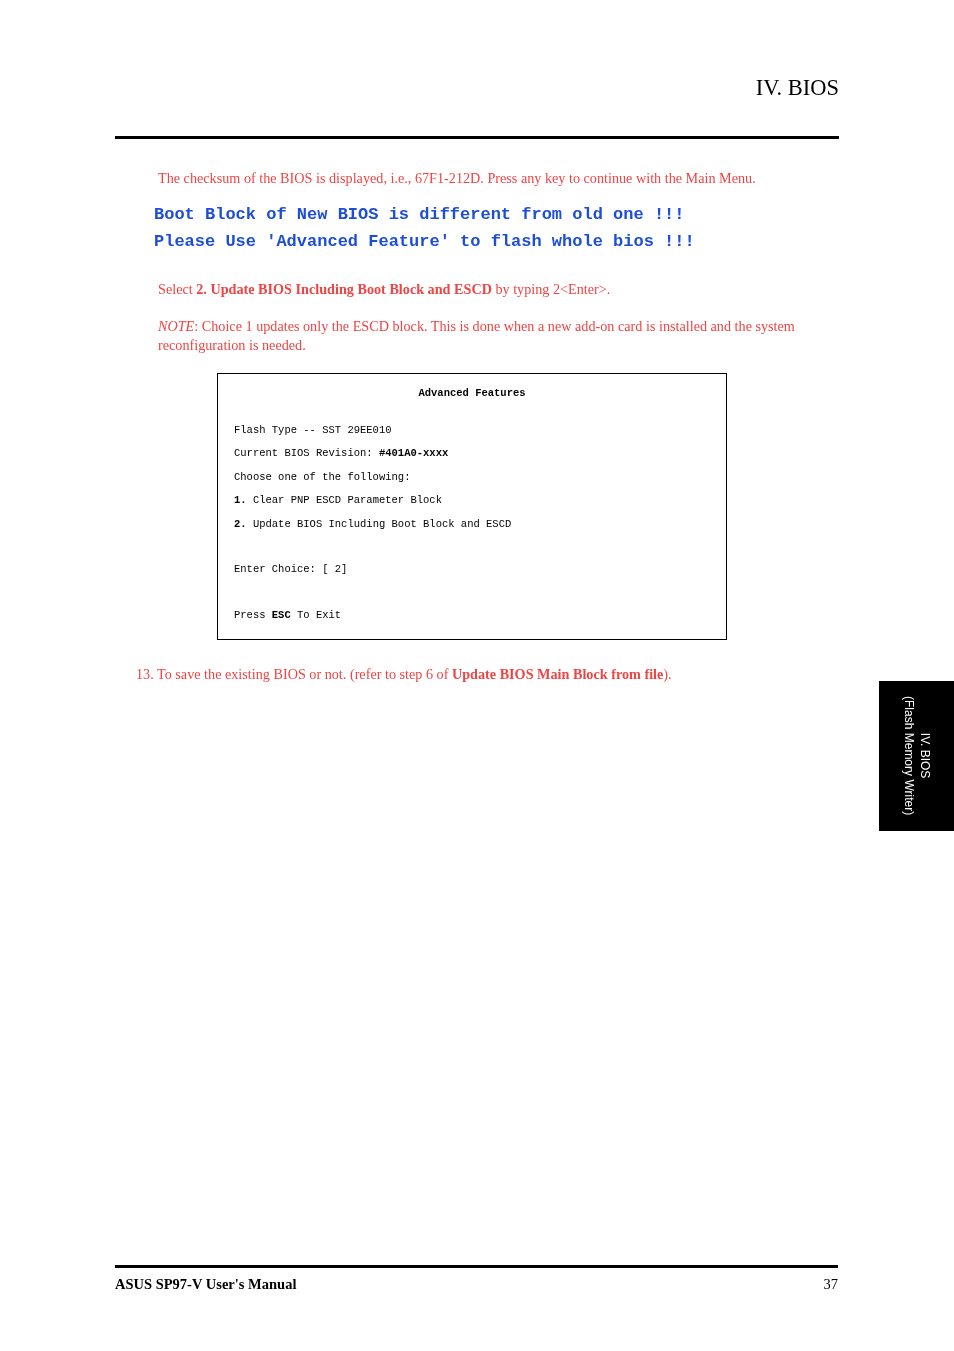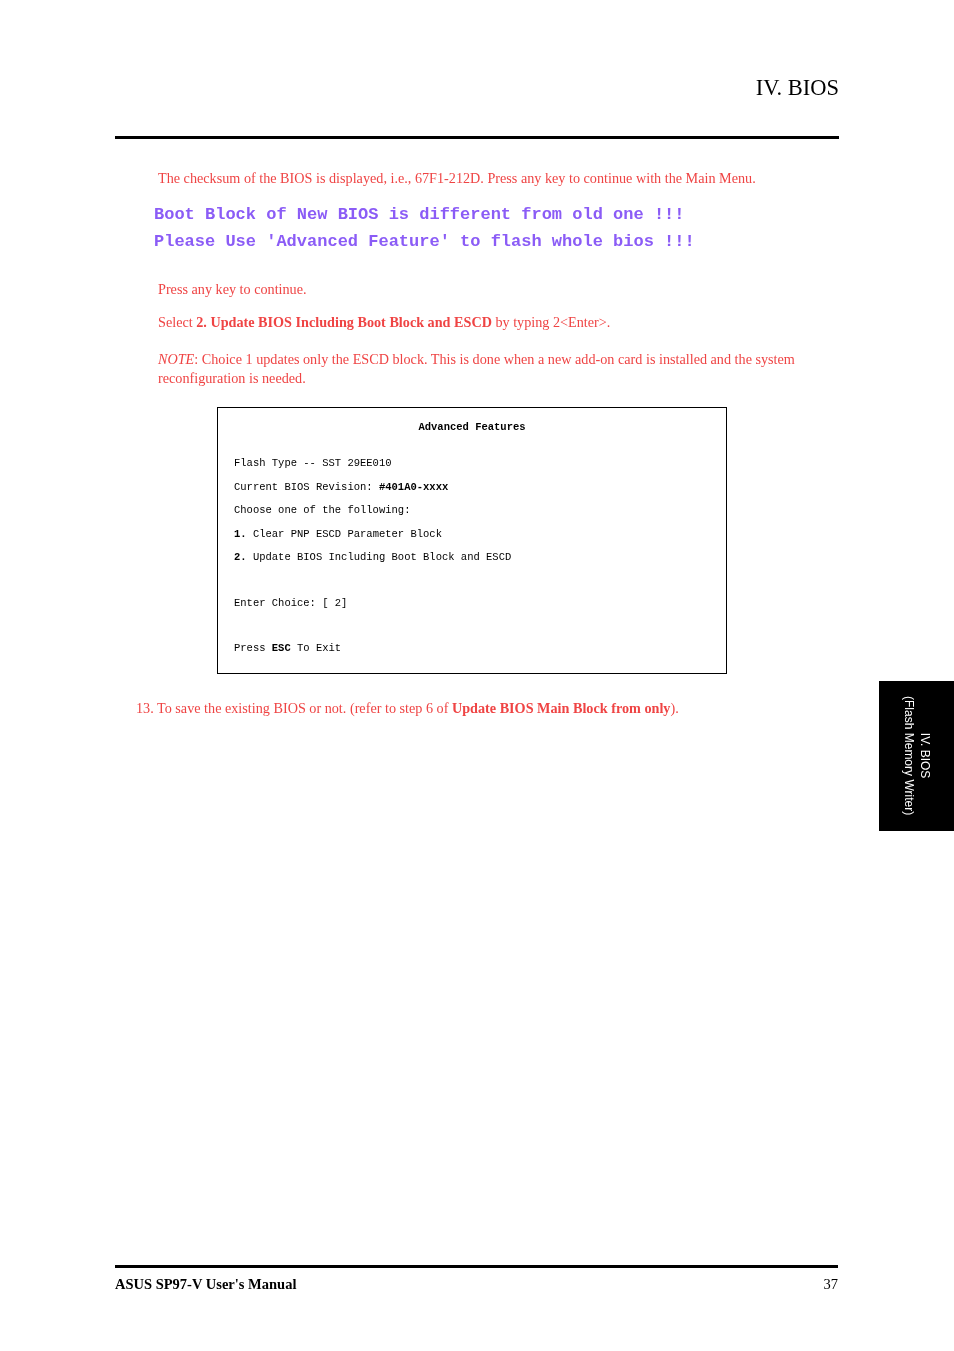--- a/index.html
+++ b/index.html
@@ -30,21 +30,21 @@
       margin-bottom: 14px;
     }
     .indent-text {
       text-align: left;
     }
     .mono-bold-block {
       font-family: 'Courier New', monospace;
       font-weight: bold;
       font-size: 17px;
       line-height: 1.55;
-      color: #8b5cf6;
+      color: #1d4ed8;
       margin: 5px 0 25px 39px;
       white-space: pre-line;
     }
     .section-gap {
       margin-top: 0;
     }
     .note-block {
       margin-top: 18px;
       margin-bottom: 18px;
     }
@@ -129,21 +129,20 @@
 <div class="page">
   <div style="text-align:right;font-size:22.5px;">IV. BIOS</div>
   <hr class="title-rule">
 
   <p class="body-text indent-text" style="padding-left:43px;">The checksum of the BIOS is displayed, i.e., 67F1-212D. Press any key to continue with the Main Menu.</p>
 
 
   <div class="mono-bold-block"><span>Boot Block of New BIOS is different from old one !!!</span>
 <span>Please Use 'Advanced Feature' to flash whole bios !!!</span></div>
 
-  <p class="body-text indent-text" style="padding-left:43px;">Press any key to continue.</p>
 
 
   <p class="body-text" style="padding-left:43px;">
     <span>Select </span><span class="bold">2. Update BIOS Including Boot Block and ESCD</span><span> by typing 2&lt;Enter&gt;.</span>
   </p>
 
   <p class="body-text note-block" style="padding-left:43px;">
     <span class="note-label">NOTE</span><span>: Choice 1 updates only the ESCD block. This is done when a new add-on card is installed and the system reconfiguration is needed.</span>
   </p>
 
@@ -154,21 +153,21 @@
     <div class="adv-line">Choose one of the following:</div>
     <div class="adv-line"><span class="bold">1.</span><span> Clear PNP ESCD Parameter Block</span></div>
     <div class="adv-line"><span class="bold">2.</span><span> Update BIOS Including Boot Block and ESCD</span></div>
     <div class="adv-gap"></div>
     <div class="adv-line">Enter Choice: [ 2]</div>
     <div class="adv-gap"></div>
     <div class="adv-line adv-line-last"><span>Press </span><span class="bold">ESC</span><span> To Exit</span></div>
   </div>
 
   <p class="body-text" style="padding-left:43px;text-indent:-22px;">
-    <span>13. To save the existing BIOS or not. (refer to step 6 of </span><span class="bold">Update BIOS Main Block from only</span><span>).</span>
+    <span>13. To save the existing BIOS or not. (refer to step 6 of </span><span class="bold">Update BIOS Main Block from file</span><span>).</span>
   </p>
 </div>
 
 <div class="side-tab">
   <div class="side-tab-inner">
     <div>IV. BIOS</div>
     <div>(Flash Memory Writer)</div>
   </div>
 </div>
 

